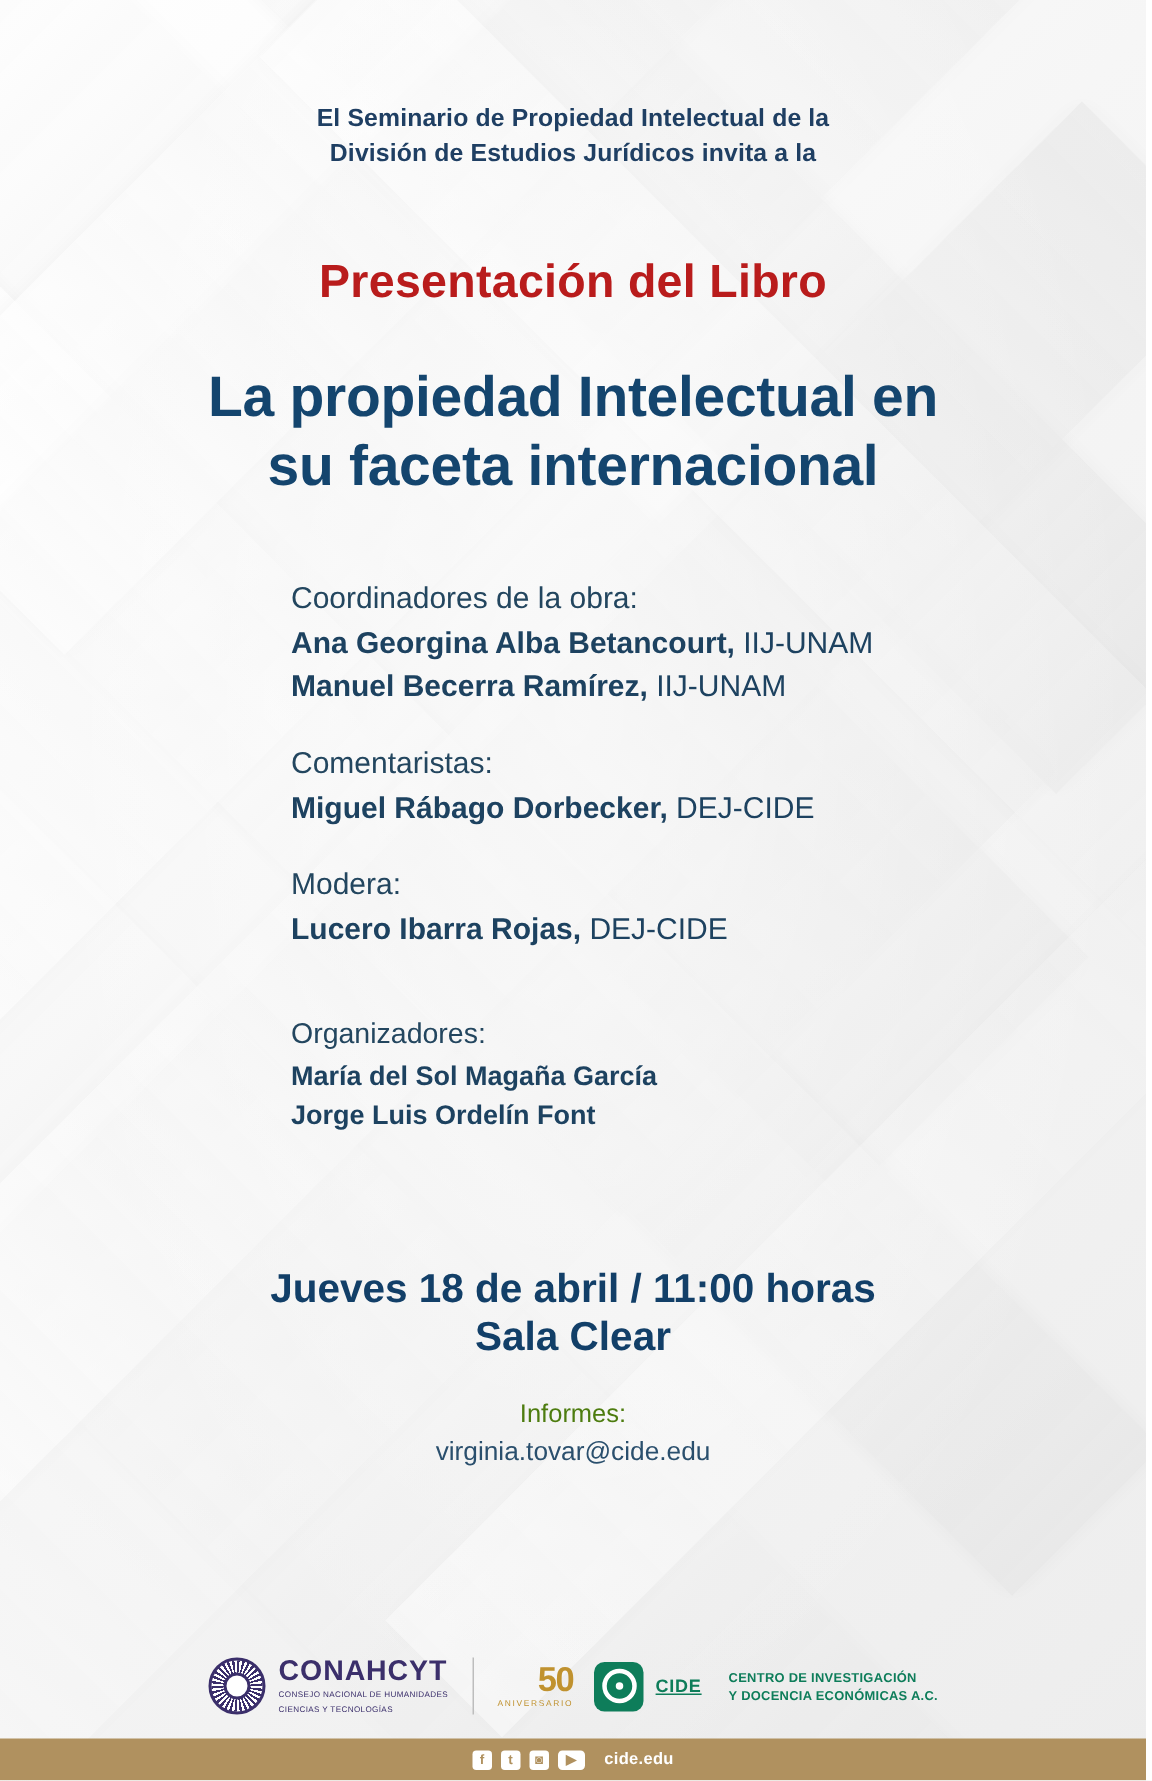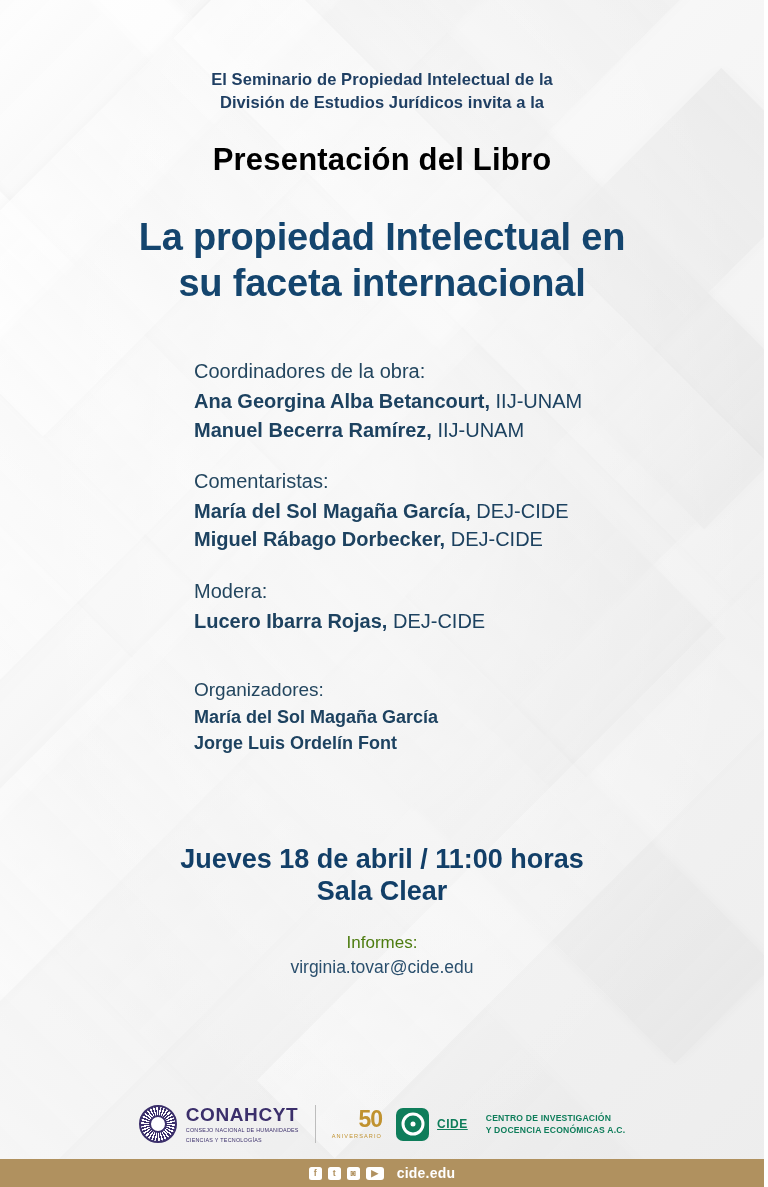--- a/index.html
+++ b/index.html
@@ -65,24 +65,24 @@
   .kicker {
     margin-top: 68px;
     font-size: 16.5px;
     font-weight: bold;
     line-height: 1.38;
     color: #1f3f63;
     letter-spacing: .1px;
   }
 
   .presentation {
-    margin-top: 28px;
+    margin-top: 56px;
     font-size: 31px;
     font-weight: bold;
-    color: #000000;
+    color: #b91c1c;
     letter-spacing: .2px;
   }
 
   .book-title {
     margin-top: 36px;
     font-size: 38px;
     font-weight: bold;
     line-height: 1.22;
     color: #14456e;
     letter-spacing: -.2px;
@@ -284,21 +284,21 @@
     font-size: 9px;
     font-weight: bold;
     line-height: 13px;
     text-align: center;
     display: inline-block;
   }
   .social.yt { width: 18px; border-radius: 3px; }
   .bar-url {
     margin-left: 7px;
     color: #ffffff;
-    font-size: 14px;
+    font-size: 11px;
     font-weight: bold;
     letter-spacing: .2px;
     text-align: center;
   }
 </style>
 </head>
 <body>
 
 <div class="poster">
 
@@ -338,23 +338,20 @@
           <span class="nm">Ana Georgina Alba Betancourt,</span><span class="aff"> IIJ-UNAM</span>
         </div>
         <div class="person">
           <span class="nm">Manuel Becerra Ramírez,</span><span class="aff"> IIJ-UNAM</span>
         </div>
       </div>
 
       <div class="group">
         <div class="group-label">Comentaristas:</div>
         <div class="person">
-          <span class="nm">María del Sol Magaña García,</span><span class="aff"> DEJ-CIDE</span>
-        </div>
-        <div class="person">
           <span class="nm">Miguel Rábago Dorbecker,</span><span class="aff"> DEJ-CIDE</span>
         </div>
       </div>
 
       <div class="group">
         <div class="group-label">Modera:</div>
         <div class="person">
           <span class="nm">Lucero Ibarra Rojas,</span><span class="aff"> DEJ-CIDE</span>
         </div>
       </div>

